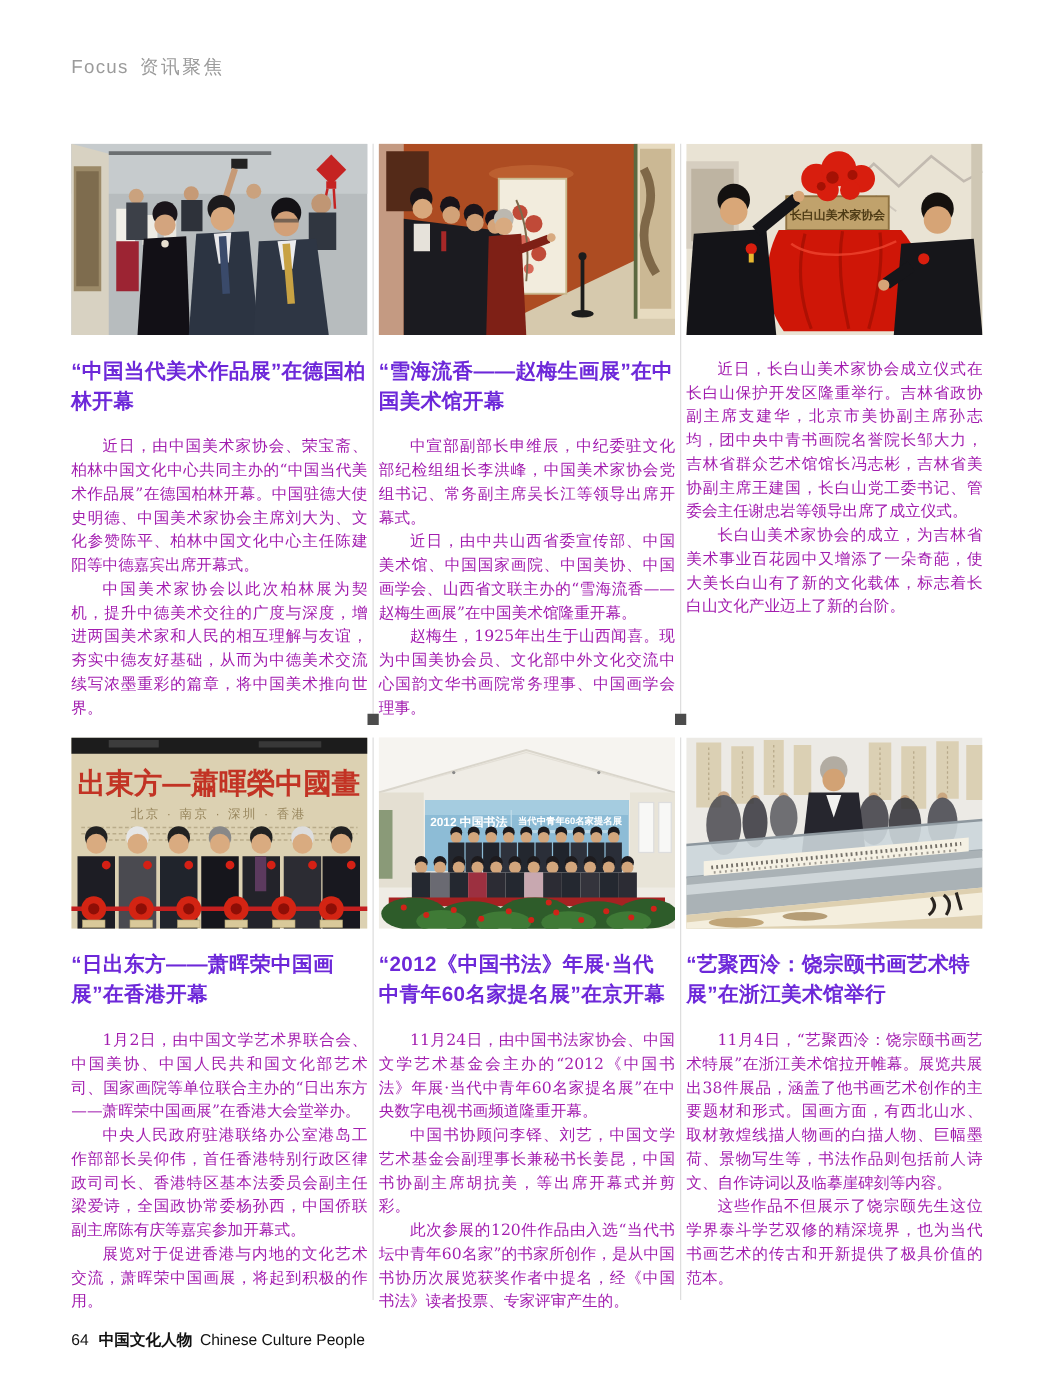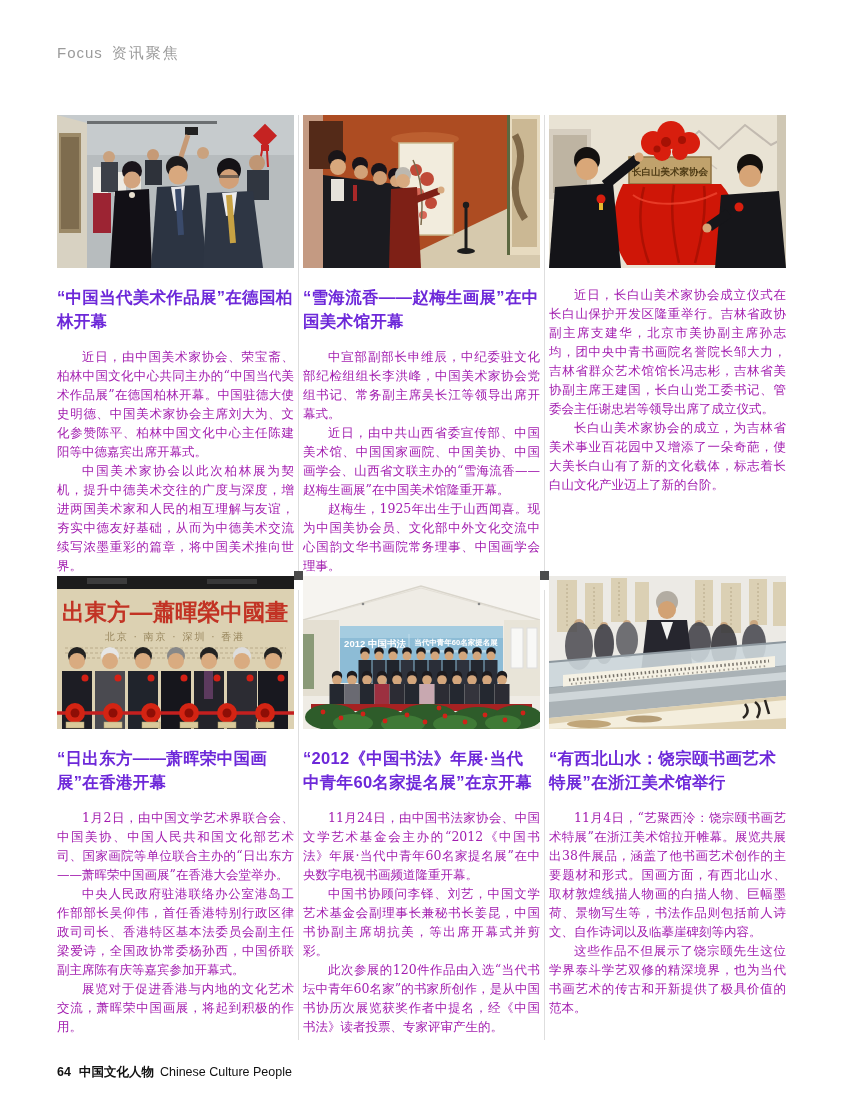--- a/index.html
+++ b/index.html
@@ -2,35 +2,35 @@
 <html><head>
 <meta charset="utf-8">
 <style>
   html,body{margin:0;padding:0;background:#ffffff;}
   .page{position:relative;width:846px;height:1102px;background:#ffffff;overflow:hidden;
         font-family:"Liberation Sans","DejaVu Sans",sans-serif;}
   .header{position:absolute;left:57px;top:44px;font-size:15px;color:#9b9b9b;letter-spacing:1px;}
   .header .zh{margin-left:9px;letter-spacing:2px;}
   .row{position:absolute;left:57px;width:732px;display:flex;gap:9px;}
   .row-1{top:115px;}
-  .row-2{top:576px;}
+  .row-2{top:590px;}
   .article{width:237px;}
   .photo{display:block;width:237px;height:153px;margin:0 0 17px 0;}
   .title{font-size:16.5px;font-weight:bold;color:#6d28d9;line-height:24px;margin:0 0 14px 0;
          letter-spacing:0.3px;}
   .body p{font-family:"DejaVu Serif","Liberation Serif",serif;font-size:12.5px;color:#a21caf;
           line-height:19px;text-align:justify;text-indent:2em;margin:0;}
   .vrule{position:absolute;width:1px;background:#dedede;}
   .vrule.r1{top:115px;height:456px;}
   .vrule.r2{top:590px;height:450px;}
   .vrule.c1{left:298px;} .vrule.c2{left:544px;}
   .sep-square{position:absolute;width:9px;height:9px;background:#4c4c4c;top:571px;}
   .sep-square.s1{left:294px;} .sep-square.s2{left:540px;}
   .footer{position:absolute;left:57px;top:1064px;font-size:12.5px;color:#111111;}
-  .footer .num{font-weight:bold;margin-right:8px;}
+  .footer .num{font-weight:normal;margin-right:8px;}
   .footer .zh{font-weight:bold;margin-right:6px;margin-top:24px;}
   .footer .en{font-weight:normal;}
   svg text{font-family:"Liberation Sans","DejaVu Sans",sans-serif;}
 </style>
 </head>
 <body>
 
 <div class="page">
 
   <div class="header">
@@ -459,21 +459,21 @@
           <polygon points="0,118 237,96 237,104 0,126" fill="#e8eef0" opacity="0.6"></polygon>
         </g>
         <g>
           <polygon points="0,142 237,120 237,153 0,153" fill="#ded0b0"></polygon>
           <polygon points="0,148 110,136 237,124 237,142 120,150 0,153" fill="#f4eedd"></polygon>
           <ellipse cx="40" cy="148" rx="22" ry="4" fill="#b49360" opacity="0.8"></ellipse>
           <ellipse cx="95" cy="143" rx="18" ry="3.5" fill="#9a7a4a" opacity="0.7"></ellipse>
           <path d="M196,128 q6,8 -2,14 M206,126 q8,6 2,16 M216,124 l4,14" stroke="#2a2520" stroke-width="2.5" fill="none"></path>
         </g>
       </svg>
-      <h2 class="title">“有西北山水：饶宗颐书画艺术特展”在浙江美术馆举行</h2>
+      <h2 class="title">“艺聚西泠：饶宗颐书画艺术特展”在浙江美术馆举行</h2>
       <div class="body">
         <p>11月4日，“艺聚西泠：饶宗颐书画艺术特展”在浙江美术馆拉开帷幕。展览共展出38件展品，涵盖了他书画艺术创作的主要题材和形式。国画方面，有西北山水、取材敦煌线描人物画的白描人物、巨幅墨荷、景物写生等，书法作品则包括前人诗文、自作诗词以及临摹崖碑刻等内容。</p>
         <p>这些作品不但展示了饶宗颐先生这位学界泰斗学艺双修的精深境界，也为当代书画艺术的传古和开新提供了极具价值的范本。</p>
       </div>
     </article>
   </div>
 
   <div class="footer">
     <span class="num">64</span><span class="zh">中国文化人物</span><span class="en">Chinese Culture People</span>
   </div>

